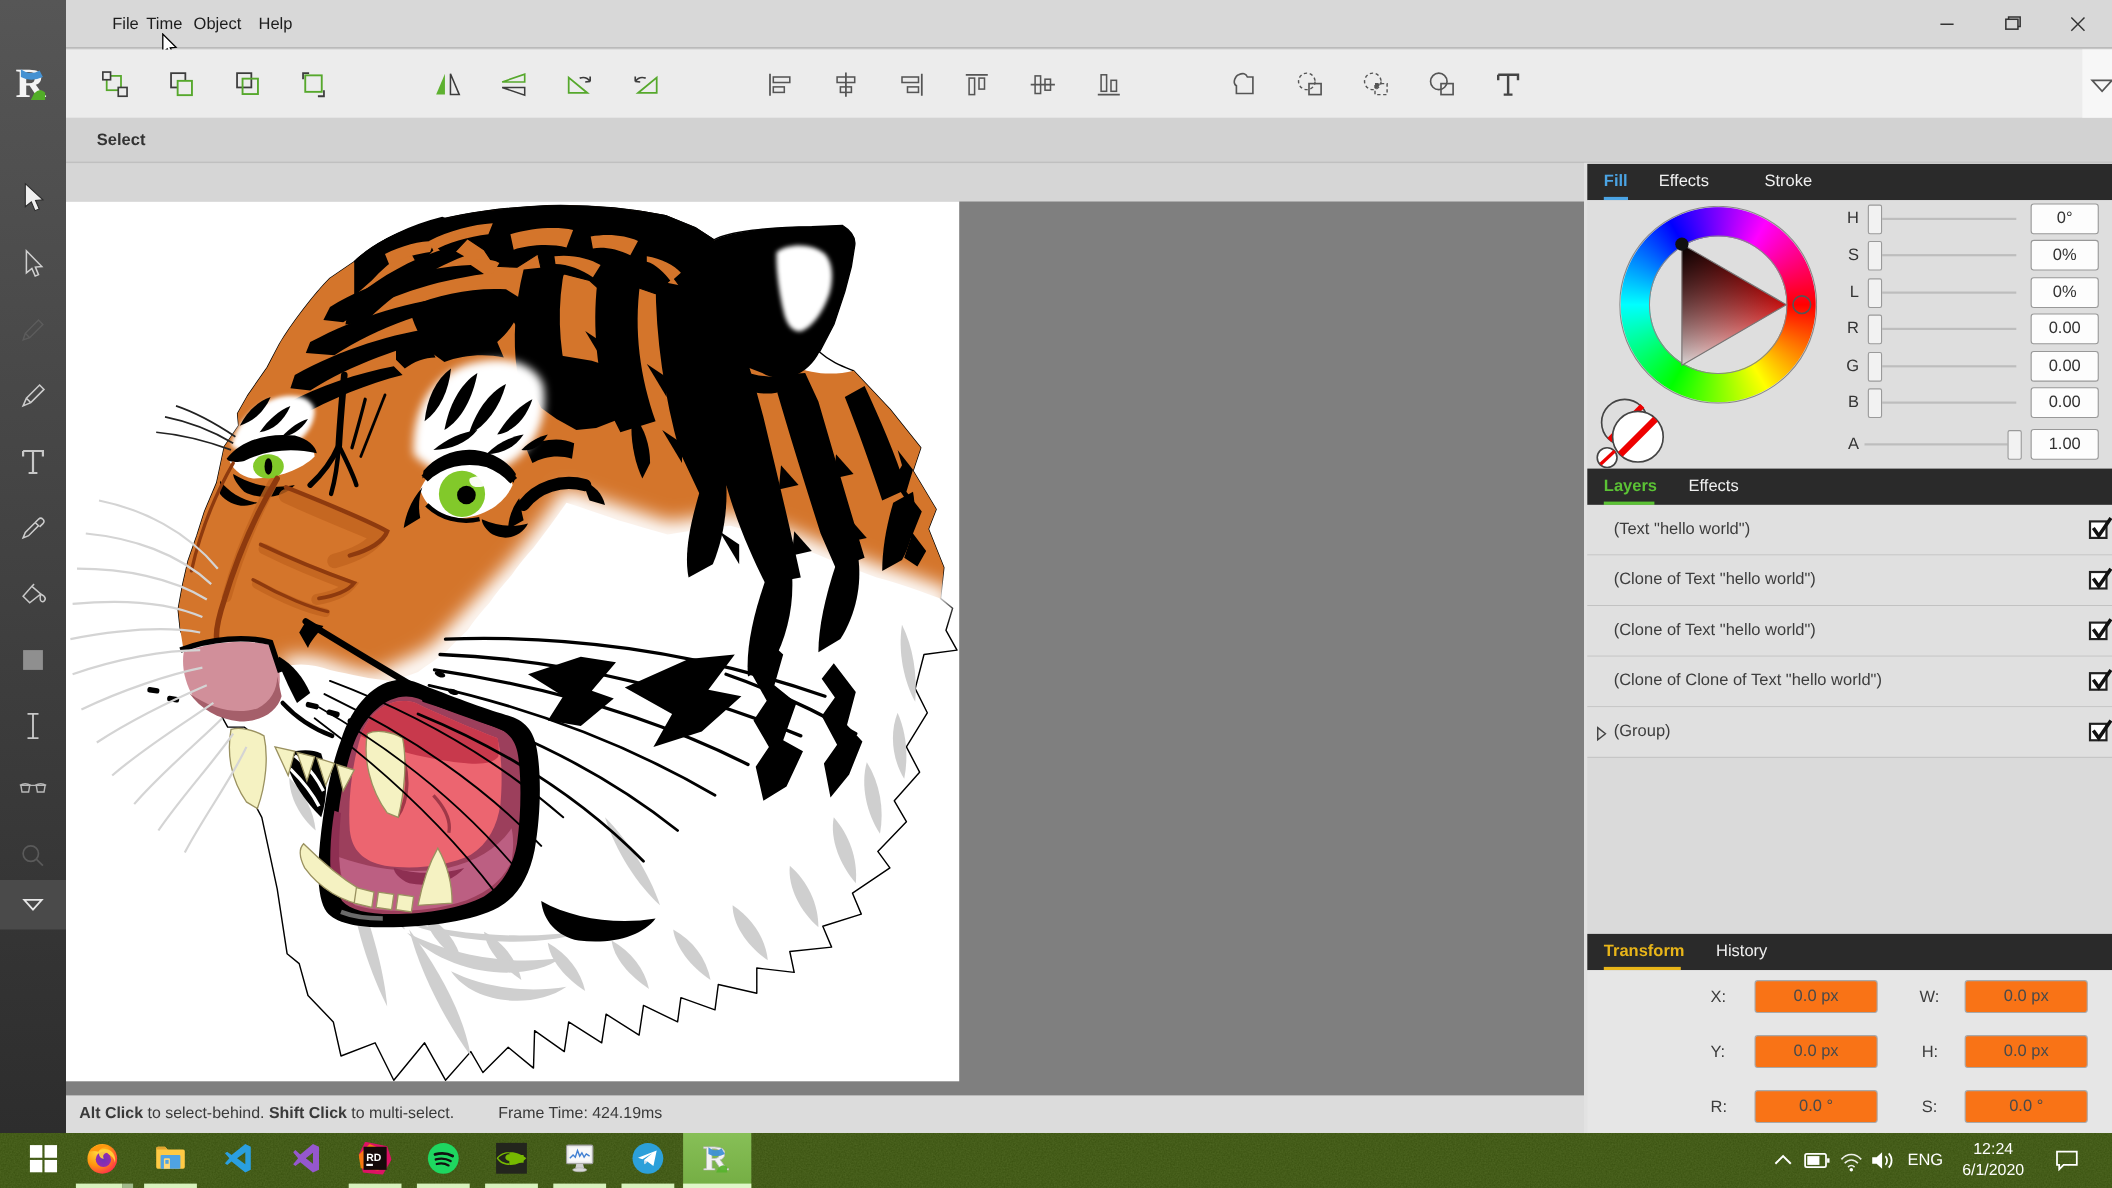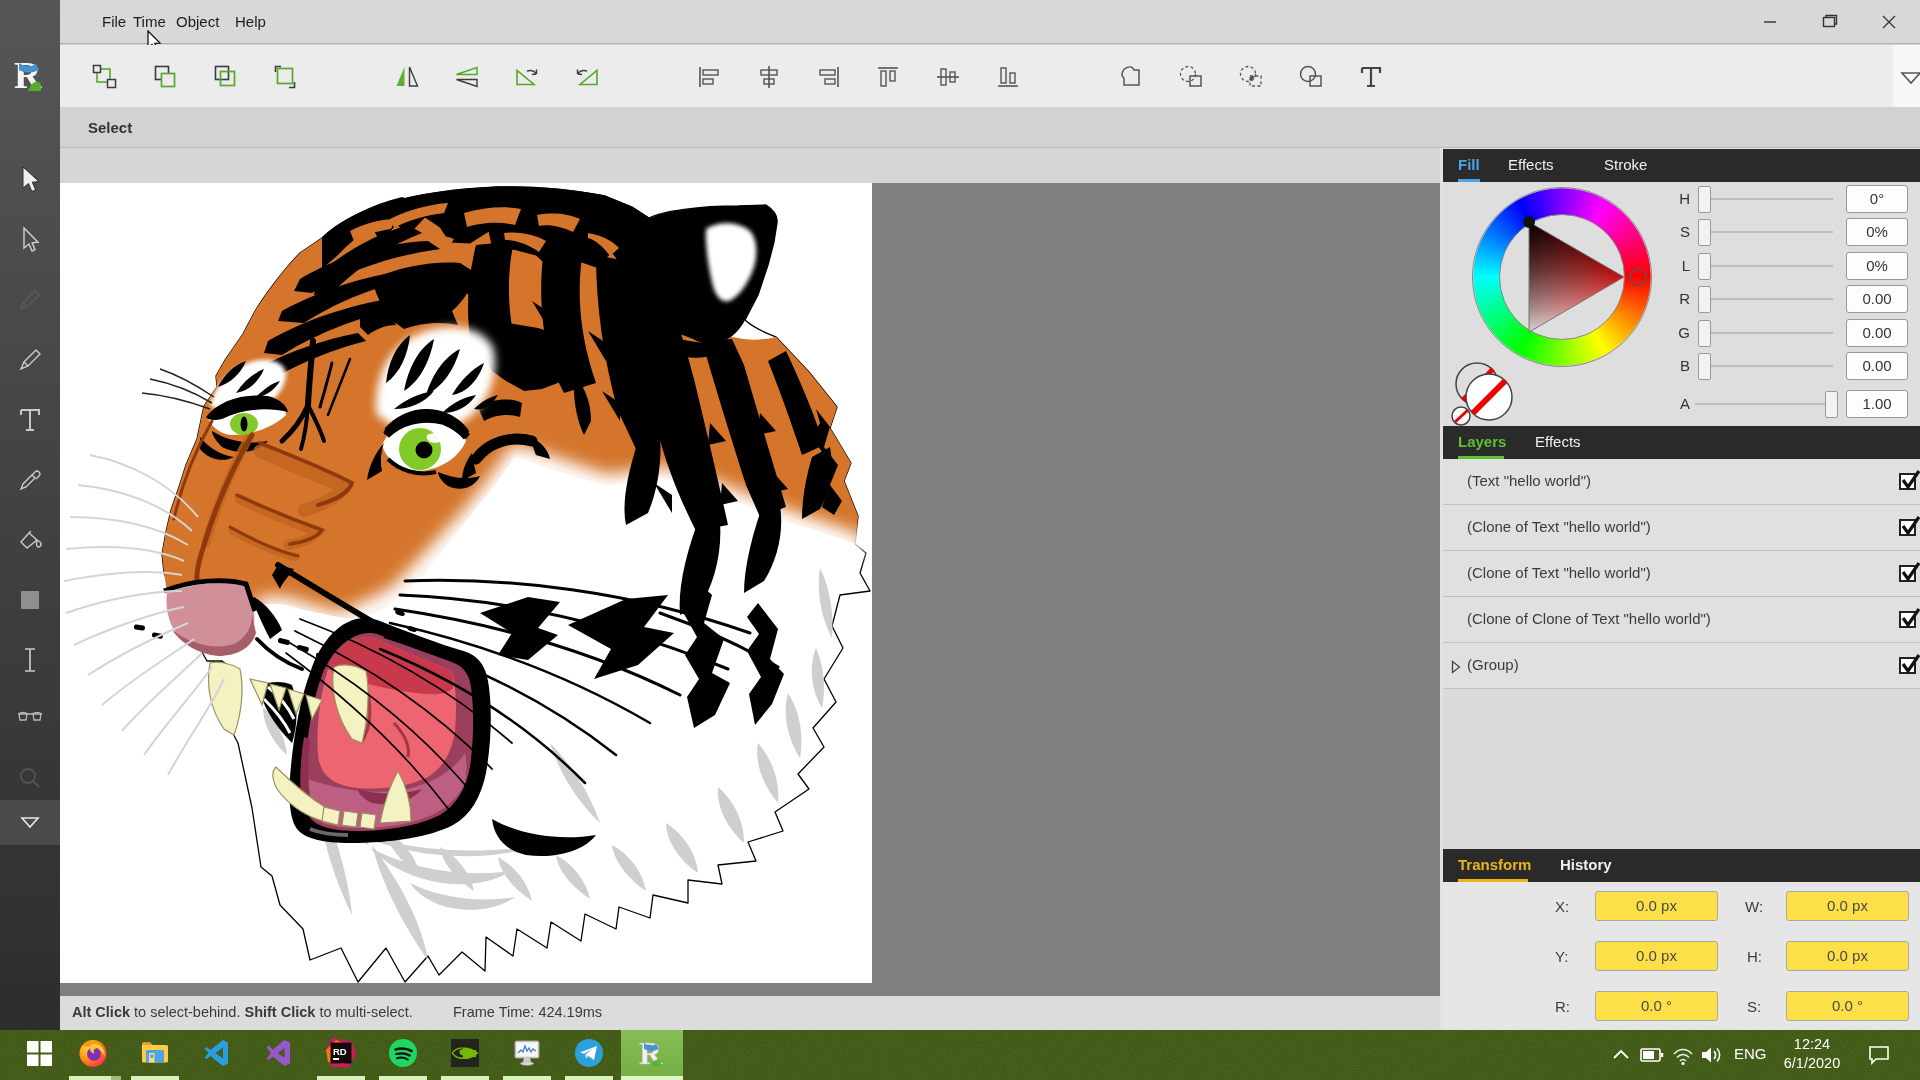--- a/index.html
+++ b/index.html
@@ -44,21 +44,21 @@
   .sl-label { position:absolute; width:18px; text-align:right; }
   .sl-track { position:absolute; height:2px; background:#bdbdbd; }
   .sl-handle { position:absolute; width:13px; height:27px; background:#f2f2f2; border:1px solid #9a9a9a; border-radius:2px; }
   .sl-box { position:absolute; width:62px; height:28px; background:#fdfdfd; border:1px solid #989898; border-radius:3px; text-align:center; line-height:26px; font-size:15px; color:#333; }
 
   .lrow { position:absolute; left:3px; width:477px; height:46px; background:#e0e0e0; border-bottom:1px solid #c2c2c2; }
   .lrow .nm { position:absolute; left:24px; top:13px; font-size:15px; color:#3c3c3c; }
   .cbx { position:absolute; right:4px; top:14px; width:17px; height:17px; background:#fff; border:2px solid #222; }
   .cbx svg { position:absolute; left:-2px; top:-7px; }
 
-  .tfield { position:absolute; height:30px; width:123px; background:#fde047; border:1px solid #a8a8a8; border-radius:3px; text-align:center; line-height:28px; font-size:15px; color:#4a4a4a; }
+  .tfield { position:absolute; height:30px; width:112px; background:#f97316; border:1px solid #a8a8a8; border-radius:3px; text-align:center; line-height:28px; font-size:15px; color:#4a4a4a; }
   .tlabel { position:absolute; font-size:15px; color:#3c3c3c; }
 
   
   #taskbar { left:0; top:1030px; width:1920px; height:50px; background:#39510f; z-index:10; opacity:0.999; }
   .tbicon { position:absolute; top:0; width:62px; height:46px; display:flex; align-items:center; justify-content:center; }
   .runline { position:absolute; top:46px; height:4px; background:#d7f2bd; }
   #tray { position:absolute; left:0; top:0; width:1920px; height:50px; color:#fff; }
 </style>
 </head>
 <body>
@@ -752,21 +752,21 @@
             <svg width="24" height="24" viewBox="0 0 24 24">
               <path d="M4 12 L9 19 L20 3" fill="none" stroke="#111" stroke-width="3.2"></path>
             </svg>
           </div>
       </div>
       <div class="abs" style="left:3px;top:230px;width:477px;height:160px;background:#dadada;"></div>
     </div>
 
     <div class="tabbar" style="top:701px;">
       <span class="tab" style="left:15px;color:#e8b519;">Transform</span>
-      <span class="tab" style="left:117px;font-weight:bold;">History</span>
+      <span class="tab" style="left:117px;font-weight:normal;">History</span>
       <div class="under" style="left:15px;top:30px;width:70px;background:#e8b519;"></div>
     </div>
 
     <div class="abs" style="left:3px;top:734px;width:477px;height:148px;background:#e6e6e6;">
       <span class="tlabel" style="left:112px;top:16px;">X:</span>
       <div class="tfield" style="left:152px;top:9px;">0.0 px</div>
       <span class="tlabel" style="left:302px;top:16px;">W:</span>
       <div class="tfield" style="left:343px;top:9px;">0.0 px</div>
       <span class="tlabel" style="left:112px;top:66px;">Y:</span>
       <div class="tfield" style="left:152px;top:59px;">0.0 px</div>

